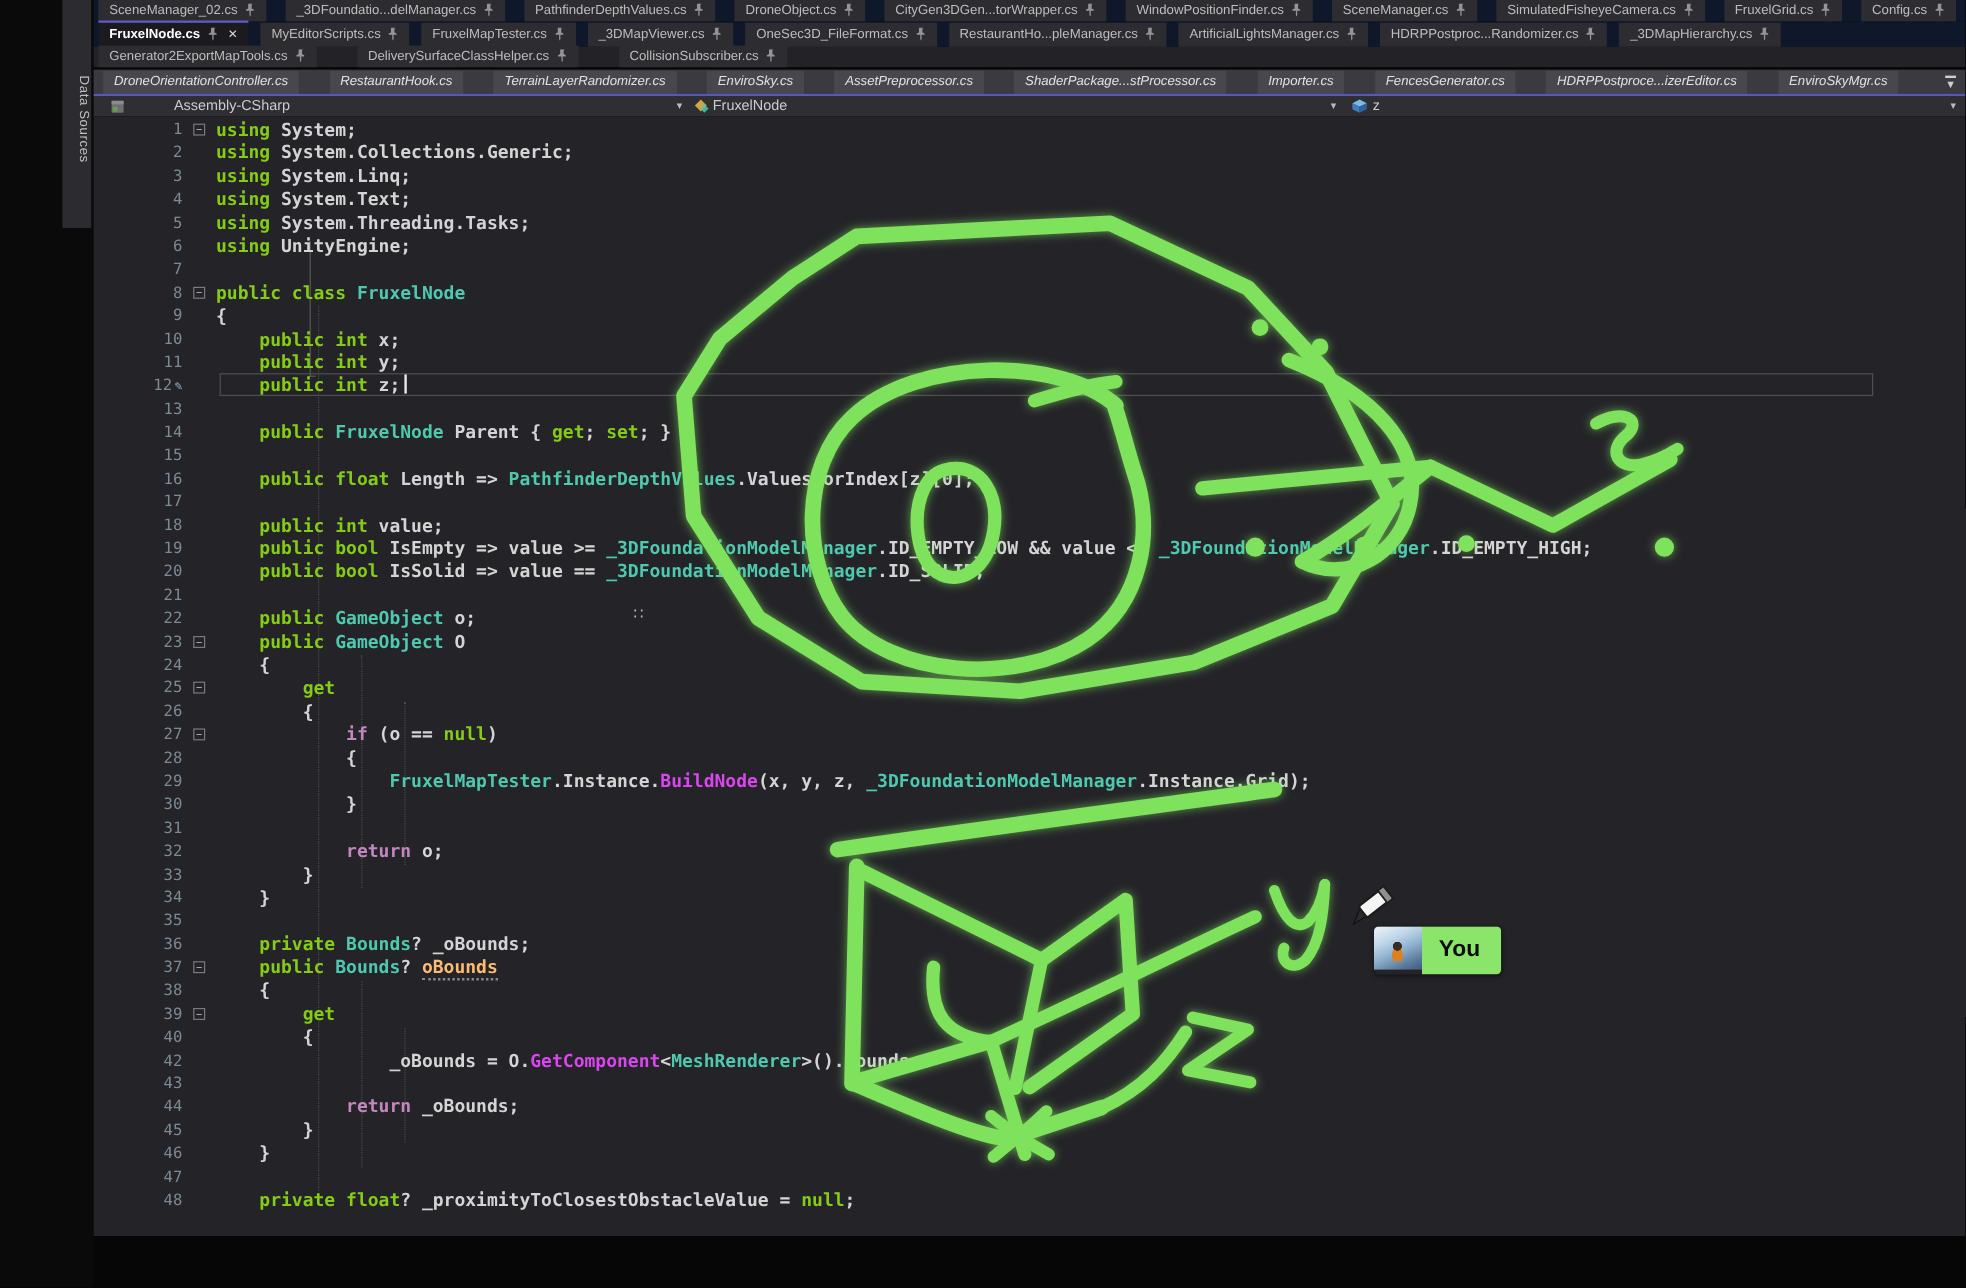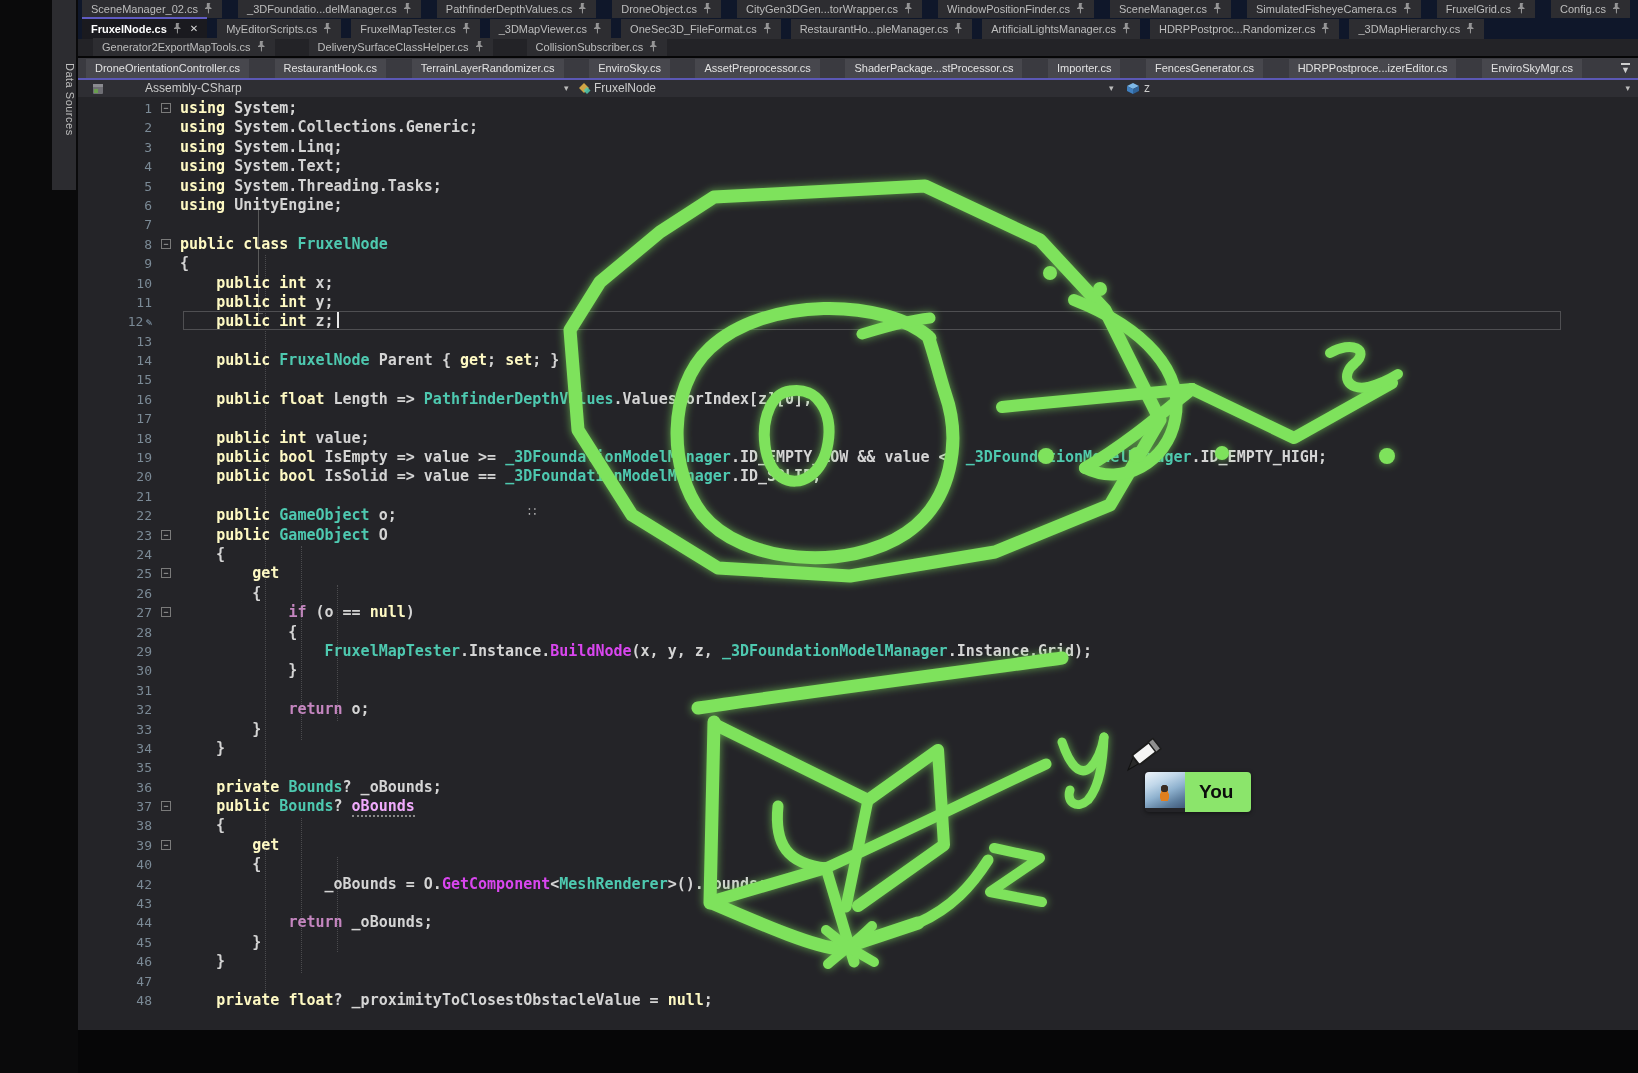--- a/index.html
+++ b/index.html
@@ -7,28 +7,28 @@
          font-family:"Liberation Sans",sans-serif;}
   
   #left-rail{position:absolute;left:0;top:0;width:78px;height:1073px;background:#0a0a0b;}
   #vtab{position:absolute;left:52px;top:0;width:24px;height:190px;background:#2c2c30;
         color:#bfbfbf;font-size:11px;letter-spacing:.5px;
         writing-mode:vertical-rl;text-align:center;padding-top:8px;box-sizing:border-box;}
   
   .tabrow{position:absolute;left:78px;right:0;display:flex;align-items:flex-end;background:#0f172a;}
   #row1{top:0;height:18px;gap:16px;padding-left:4px;}
   #row2{top:18px;height:21px;gap:10px;padding-left:4px;}
-  #row3{top:39px;height:17px;gap:34px;padding-left:15px;background:#232327;}
+  #row3{top:39px;height:17px;gap:34px;padding-left:4px;background:#232327;}
   #row4{top:58px;height:20px;background:#3a3a40;justify-content:space-between;
         padding:0 56px 0 8px;align-items:center;}
   .tab{display:flex;align-items:center;gap:6px;background:#2d2d31;color:#bdbdbd;
        font-size:11px;padding:1px 9px 2px 9px;height:15px;white-space:nowrap;}
   #row2 .tab{height:17px;}
   .tab.active{background:#1a1a1f;color:#ffffff;font-weight:bold;border-top:2px solid #5f5bc2;height:17px;}
-  #row4 .tab{background:#47474d;color:#e2e2e2;height:16px;}
+  #row4 .tab{background:#47474d;color:#e2e2e2;height:16px;font-style:italic;}
   .pin{flex:0 0 auto;opacity:.85;}
   .closex{color:#d8d8d8;font-size:10px;font-weight:normal;margin-left:2px;}
   .chev{position:absolute;color:#cfcfcf;font-size:9px;line-height:9px;border-top:2px solid #cfcfcf;padding-top:1px;}
   #row4chev{right:8px;top:63px;}
   
   #purple{position:absolute;left:78px;right:0;top:78px;height:2px;background:#5b58b5;}
   #navbar{position:absolute;left:78px;right:0;top:80px;height:17px;background:#2e2e33;
           color:#cccccc;font-size:12px;}
   #navbar .combo-label{position:absolute;top:1px;}
   #proj-icon{position:absolute;left:14px;top:3px;}
@@ -44,23 +44,23 @@
   #editor{position:absolute;left:78px;right:0;top:97px;height:933px;background:#242428;overflow:hidden;}
   #code{position:absolute;left:0;top:2px;right:0;}
   .cl{display:flex;height:19.4px;line-height:19.4px;white-space:pre;}
   .num{width:74px;text-align:right;color:#7b8a96;font-family:"DejaVu Sans Mono",monospace;
        font-size:13px;flex:0 0 auto;}
   .gut{width:28px;flex:0 0 auto;position:relative;}
   .fold{position:absolute;left:9px;top:4px;width:10px;height:10px;border:1px solid #7a7a7a;
         color:#c8c8c8;font-size:9px;line-height:9px;text-align:center;box-sizing:border-box;background:#242428;}
   .pencil{color:#8fa8bd;font-size:11px;margin-left:2px;}
   .code{font-family:"DejaVu Sans Mono",monospace;font-size:15px;font-weight:bold;color:#d4d4d4;}
-  .tk-k{color:#fef9c3}.tk-c{color:#C586C0}.tk-t{color:#4EC9B0}.tk-m{color:#d946ef}
+  .tk-k{color:#84cc16}.tk-c{color:#C586C0}.tk-t{color:#4EC9B0}.tk-m{color:#d946ef}
   .tk-p{color:#d4d4d4}
-  .tk-u{color:#f0abfc;border-bottom:2px dotted #8a8a8a;}
+  .tk-u{color:#fdba74;border-bottom:2px dotted #8a8a8a;}
   #curline{position:absolute;left:183px;top:311px;width:1378px;height:19px;
            border:1px solid #4f4f52;box-sizing:border-box;pointer-events:none;}
   #caret{position:absolute;left:337px;top:312px;width:2px;height:16px;background:#e8e8e8;}
   .iguide{position:absolute;width:0;border-left:1px dotted rgba(150,150,150,.35);}
   #usingbracket{position:absolute;left:180px;top:104px;width:4px;height:112px;
                 border-left:1px solid #5a5a5a;border-bottom:1px solid #5a5a5a;}
   #ibeam{position:absolute;left:450px;top:407px;color:#b5b5b5;font-size:13px;}
   
   #anno{position:absolute;left:0;top:0;pointer-events:none;}
   

